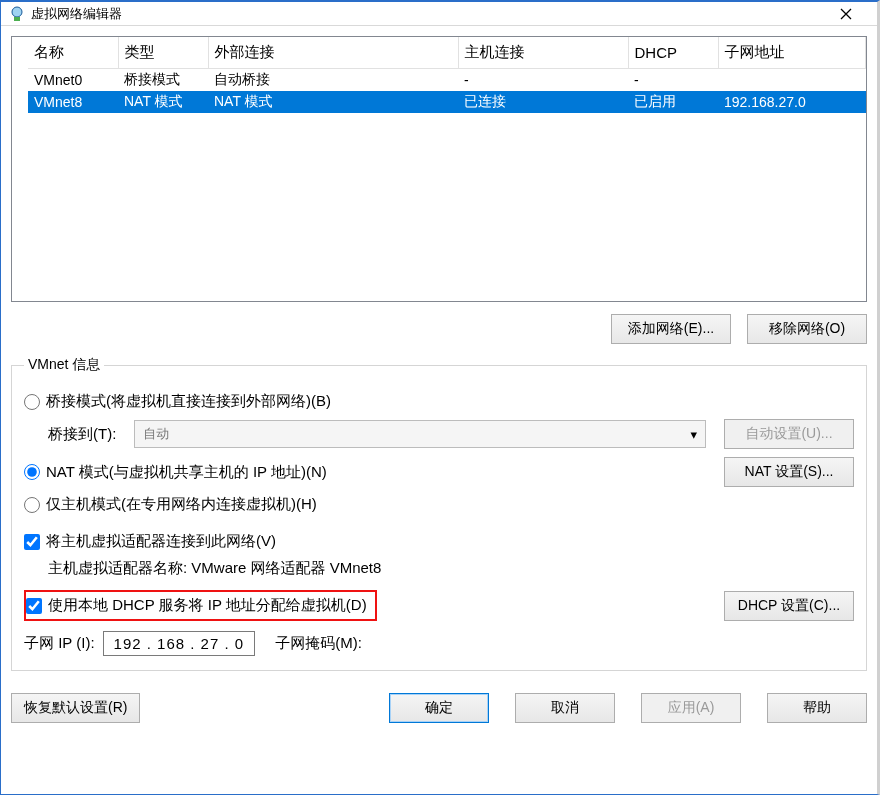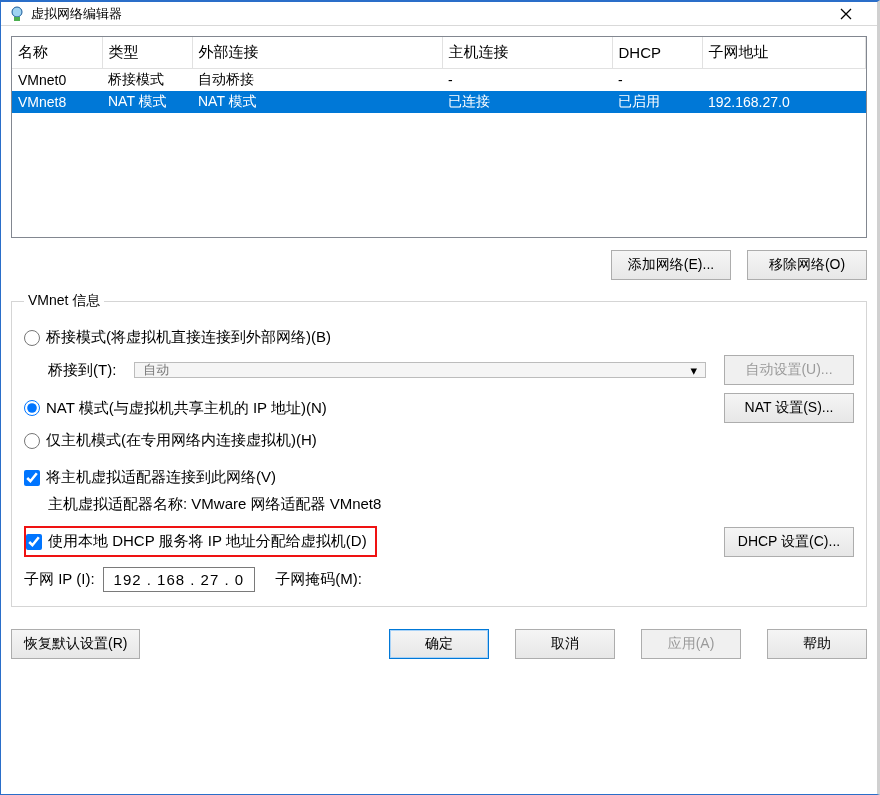--- a/index.html
+++ b/index.html
@@ -2,36 +2,36 @@
 <html><head>
 <meta charset="utf-8">
 <style>
 * { box-sizing: border-box; margin: 0; padding: 0; }
 body { font-family: "Microsoft YaHei", "Segoe UI", sans-serif; font-size: 13px; background: #fff; width: 880px; height: 795px; overflow: hidden; border: 1px solid #2a6ec9; border-top: 2px solid #2a6ec9; border-right: 3px solid #d0d0d0; }
 .titlebar { display: flex; align-items: center; height: 24px; padding: 0 8px; background: #fff; border-bottom: 1px solid #d9d9d9; }
 .titlebar .icon { width: 16px; height: 16px; margin-right: 6px; }
 .titlebar .title { flex: 1; font-size: 13px; }
 .titlebar .close { width: 46px; height: 30px; display: flex; align-items: center; justify-content: center; cursor: pointer; }
 .content { padding: 10px 10px 0 10px; }
-.table-wrap { border: 1px solid #828790; height: 202px; overflow: auto; background: #fff; }
+.table-wrap { border: 1px solid #828790; height: 266px; overflow: auto; background: #fff; padding-left: 16px; }
 .table { width: 100%; border-collapse: collapse; table-layout: fixed; }
 .table th { font-weight: normal; text-align: left; padding: 6px 6px; font-size: 15px; border-right: 1px solid #e1e1e1; border-bottom: 1px solid #e1e1e1; background: #fff; white-space: nowrap; overflow: hidden; }
 .table td { padding: 2px 6px; font-size: 14px; white-space: nowrap; overflow: hidden; }
 .table tr.selected td { background: #0078d7; color: #fff; }
 .btn-row { display: flex; justify-content: flex-end; gap: 16px; margin: 12px 0; }
 .btn { height: 30px; padding: 0 12px; border: 1px solid #adadad; background: linear-gradient(#f5f5f5,#e7e7e7); cursor: pointer; font-size: 14px; display: inline-flex; align-items: center; justify-content: center; min-width: 120px; }
 .btn.disabled { color: #9a9a9a; background: #f0f0f0; }
 fieldset { border: 1px solid #d5d5d5; padding: 10px 12px 14px 12px; margin-bottom: 12px; }
 fieldset legend { font-size: 14px; padding: 0 4px; }
 .row { display: flex; align-items: center; margin: 8px 0; }
 .radio, .check { display: flex; align-items: center; gap: 6px; font-size: 15px; }
 .radio input, .check input { width: 16px; height: 16px; }
 .bridge-row { display: flex; align-items: center; gap: 8px; }
 .bridge-row .label { font-size: 15px; margin-left: 24px; }
-.select { flex: 1; height: 16px; border: 1px solid #bcbcbc; background: #f5f5f5; display: flex; align-items: center; justify-content: space-between; padding: 0 8px; margin: 0 10px; }
+.select { flex: 1; height: 28px; border: 1px solid #bcbcbc; background: #f5f5f5; display: flex; align-items: center; justify-content: space-between; padding: 0 8px; margin: 0 10px; }
 .side-btn { min-width: 130px; }
 .indent { margin-left: 24px; font-size: 15px; }
 .red-box { border: 2px solid #ef1212; padding: 4px 8px 4px 0; display: inline-flex; align-items: center; gap: 6px; }
 .ip-row { display: flex; align-items: center; gap: 8px; margin-top: 10px; font-size: 15px; }
 .ip-input { border: 1px solid #7a7a7a; padding: 3px 10px; font-family: inherit; font-size: 15px; letter-spacing: 1px; }
 .footer { display: flex; align-items: center; gap: 26px; padding: 10px 10px 12px 10px; }
 .footer .spacer { flex: 1; }
 .footer .btn { min-width: 100px; }
 .hl-btn { border: 1px solid #0078d7; box-shadow: inset 0 0 0 1px #a8d2f7; }
 </style>

